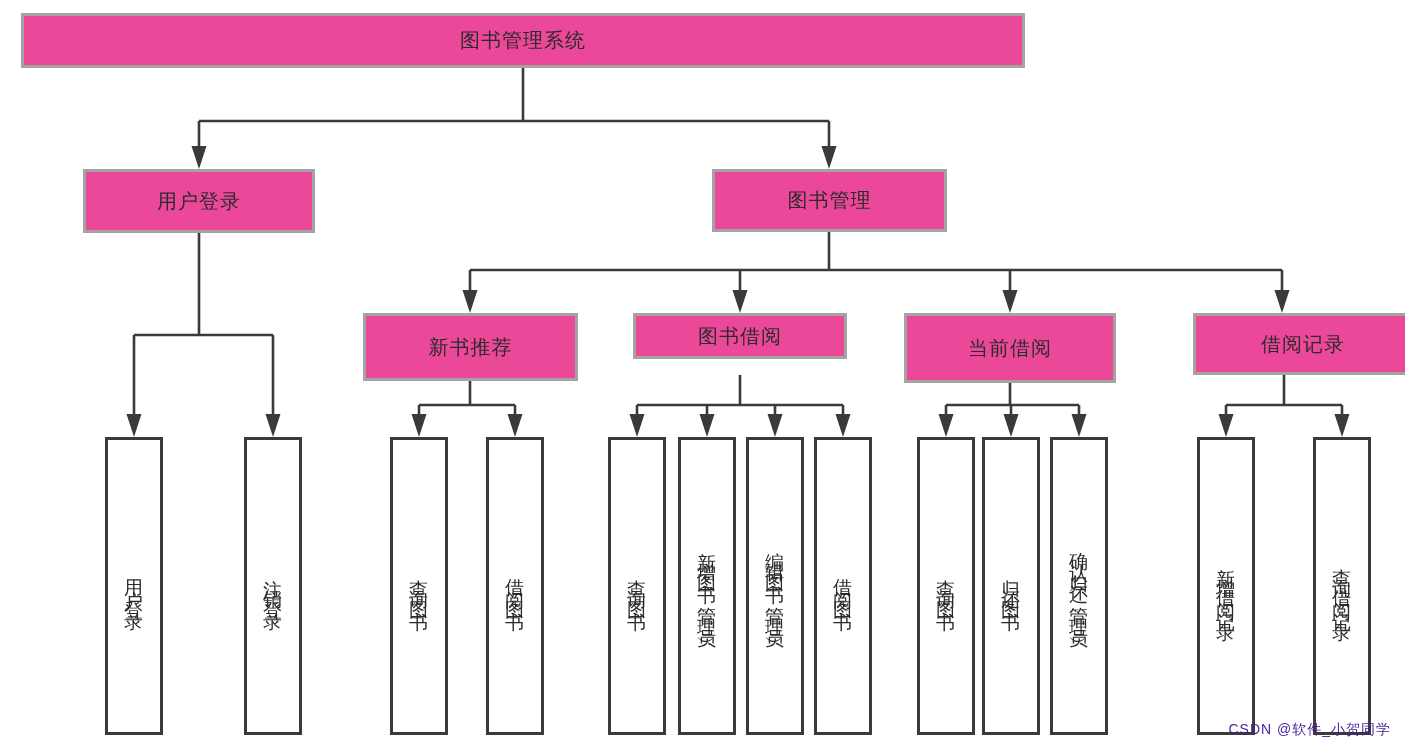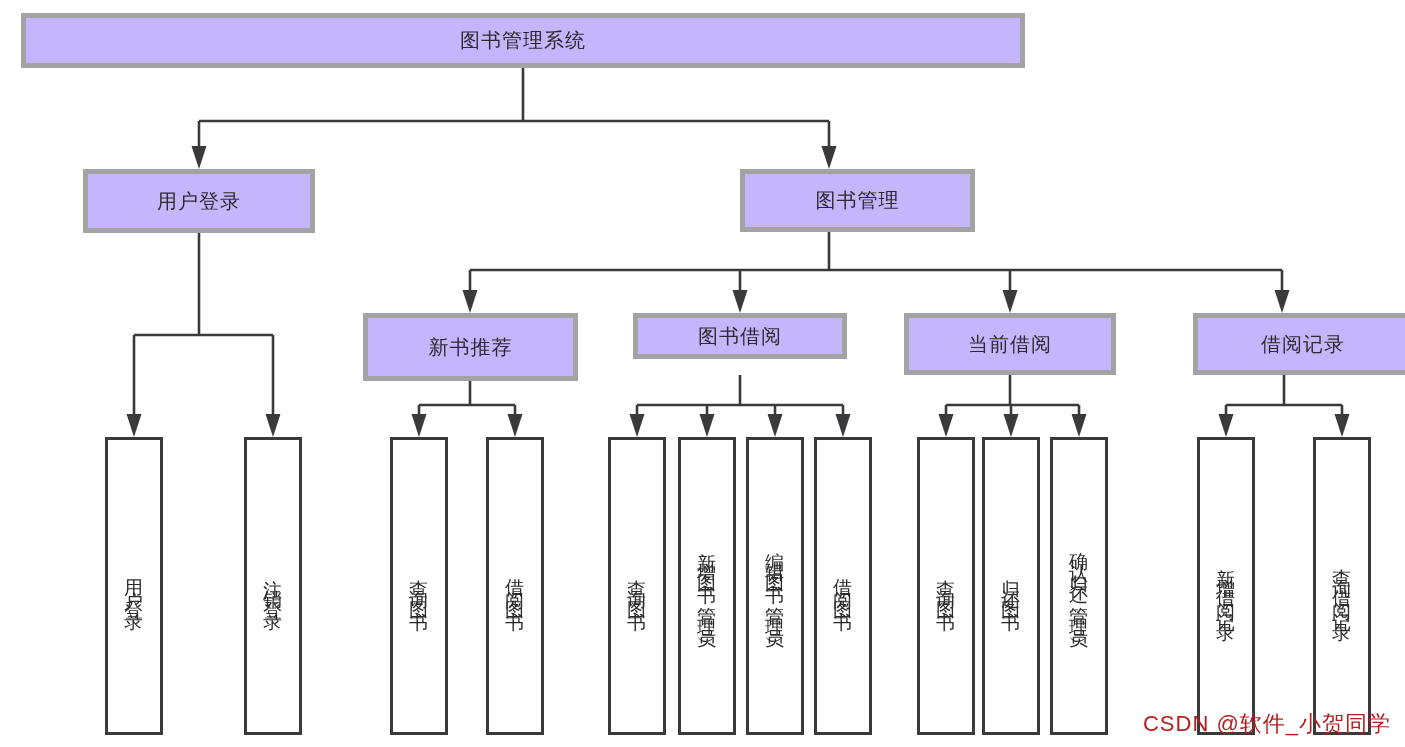--- a/index.html
+++ b/index.html
@@ -18,22 +18,22 @@
   #wires {
     position: absolute;
     left: 0;
     top: 0;
     width: 1405px;
     height: 747px;
   }
   .node {
     position: absolute;
     box-sizing: border-box;
-    border: 5px solid #a3a3a3;
-    background: #c4b5fd;
+    border: 3px solid #a3a3a3;
+    background: #ec4899;
     display: flex;
     align-items: center;
     justify-content: center;
     color: #2b2b2d;
     font-size: 20px;
     letter-spacing: 1px;
     white-space: nowrap;
     z-index: 2;
   }
   .leaf {
@@ -54,22 +54,22 @@
     writing-mode: vertical-rl;
     text-orientation: mixed;
     font-size: 19px;
     letter-spacing: 11px;
     line-height: 1;
   }
   .watermark {
     position: absolute;
     right: 14px;
     bottom: 8px;
-    color: #b91c1c;
-    font-size: 22px;
+    color: #4c1d95;
+    font-size: 14px;
     letter-spacing: 1px;
     z-index: 3;
   }
 </style>
 </head>
 <body>
 
 <div id="canvas">
 
   <svg id="wires" viewBox="0 0 1405 747" xmlns="http://www.w3.org/2000/svg">
@@ -141,25 +141,25 @@
       <polygon points="1071.5,414 1086.5,414 1079,437"></polygon>
 
       <polygon points="1218.5,414 1233.5,414 1226,437"></polygon>
       <polygon points="1334.5,414 1349.5,414 1342,437"></polygon>
     </g>
   </svg>
 
   <div class="node" style="left:21px; top:13px; width:1004px; height:55px;">图书管理系统</div>
 
   <div class="node" style="left:83px; top:169px; width:232px; height:64px;">用户登录</div>
-  <div class="node" style="left:712px; top:169px; width:235px; height:63px;margin-left:28px;">图书管理</div>
+  <div class="node" style="left:712px; top:169px; width:235px; height:63px;">图书管理</div>
 
   <div class="node" style="left:363px; top:313px; width:215px; height:68px;">新书推荐</div>
   <div class="node" style="left:633px; top:313px; width:214px; height:46px;">图书借阅</div>
-  <div class="node" style="left:904px; top:313px; width:212px; height:62px;font-family:Liberation Serif, serif;">当前借阅</div>
+  <div class="node" style="left:904px; top:313px; width:212px; height:70px;font-family:Liberation Serif, serif;">当前借阅</div>
   <div class="node" style="left:1174px; top:313px; width:220px; height:62px;margin-left:19px;">借阅记录</div>
 
   <div class="leaf" style="left:105px;">
     <span>用户登录</span>
   </div>
   <div class="leaf" style="left:244px;">
     <span>注销登录</span>
   </div>
 
   <div class="leaf" style="left:390px;">

